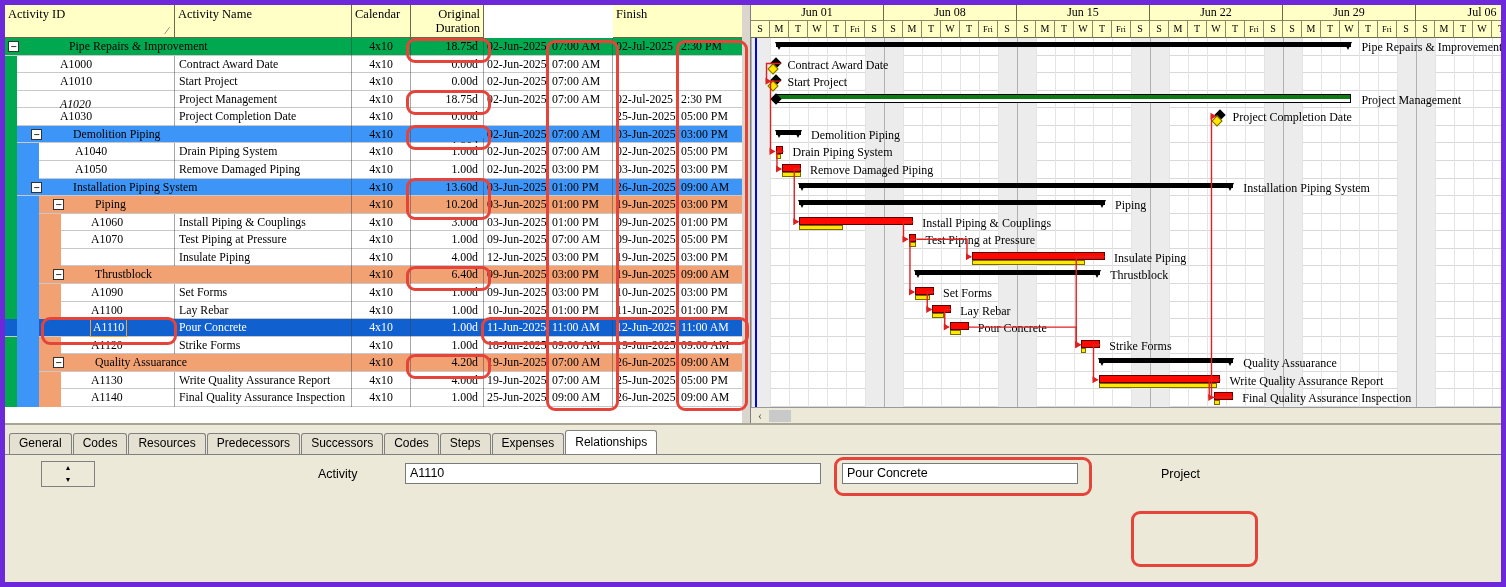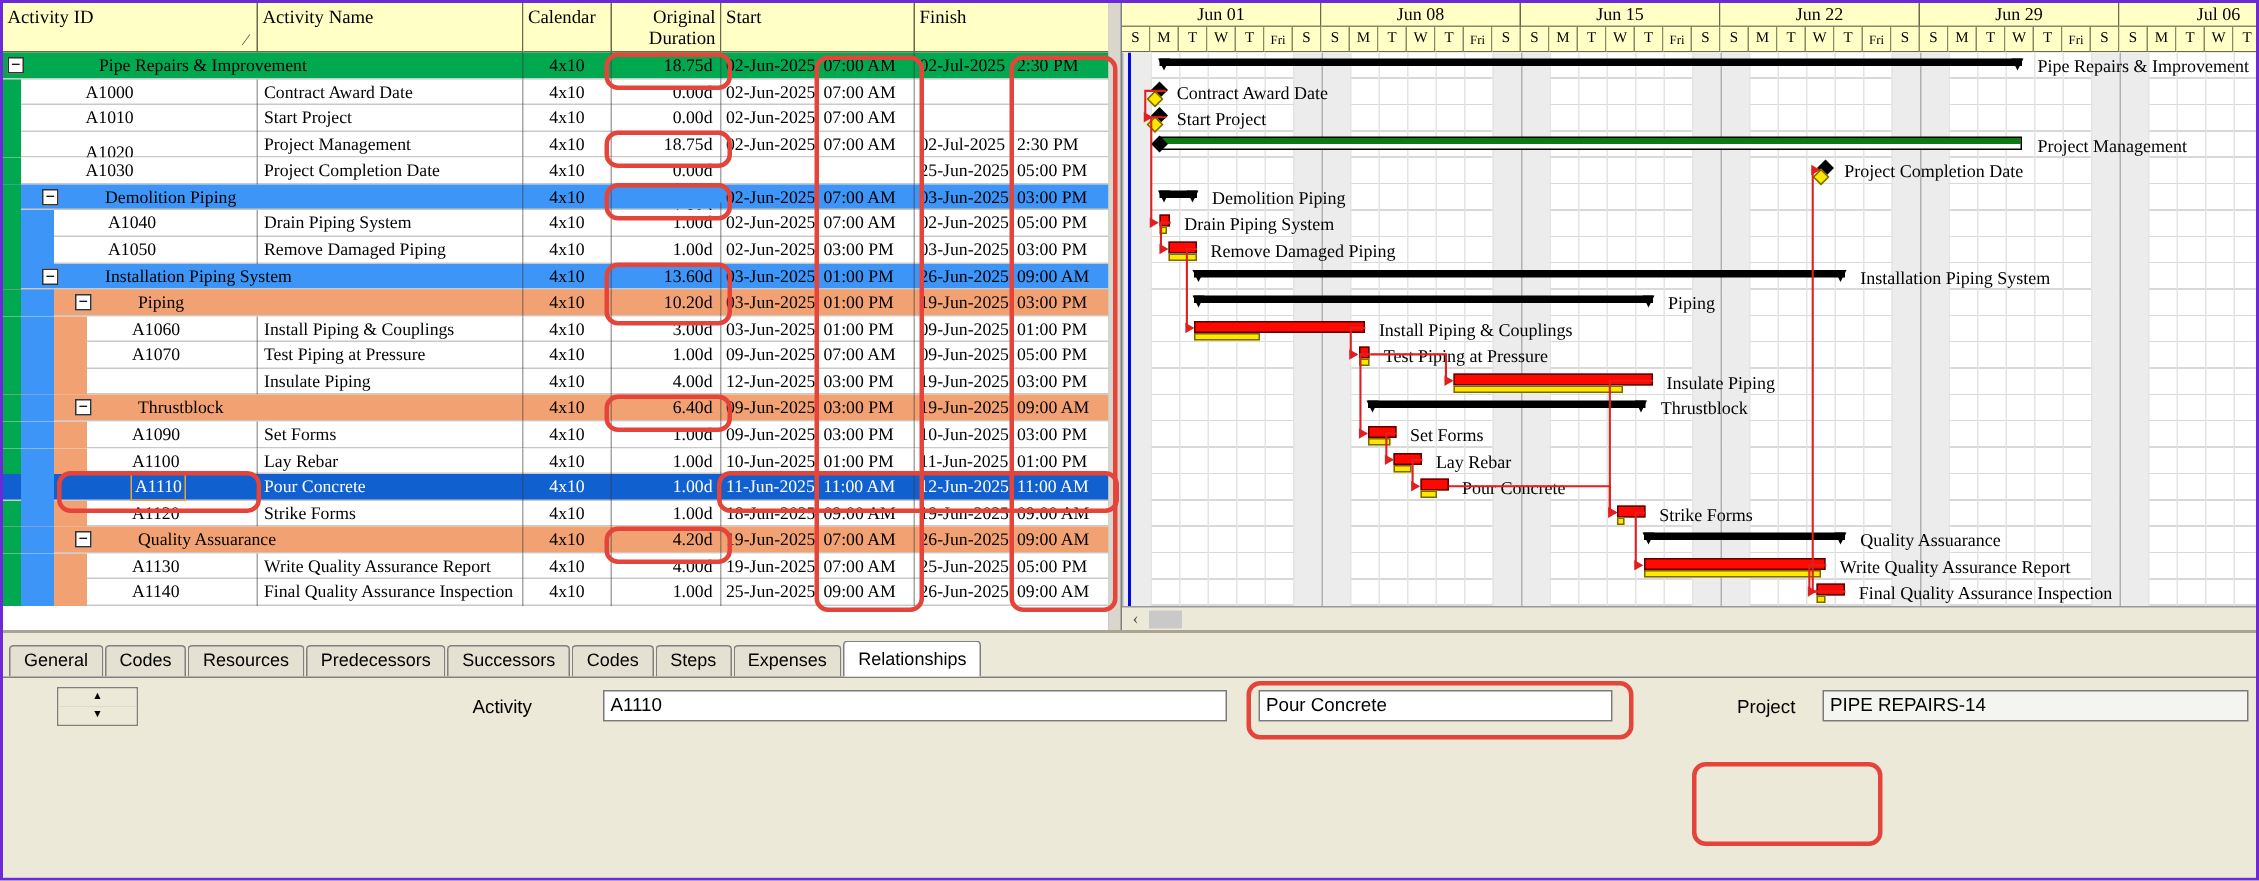--- a/index.html
+++ b/index.html
@@ -1,17 +1,17 @@
 <!DOCTYPE html>
 <html><head>
 <meta charset="utf-8">
 <style>
   html,body{margin:0;padding:0;background:#9a9a9a;}
   #app{position:relative;width:1506px;height:587px;background:#fff;font-family:"Liberation Serif",serif;
-       border:2px solid #6d28d9;box-sizing:border-box;overflow:hidden;}
+       border:5px solid #6d28d9;box-sizing:border-box;overflow:hidden;}
   
   #table-pane{position:absolute;left:0;top:0;width:737px;height:418px;background:#fff;overflow:hidden;border-right:1px solid #808080;}
   .hcell{position:absolute;top:0;height:33px;background:#FFFFC6;border-right:1px solid #6b6b4a;border-bottom:1px solid #6b6b4a;
          font-size:12.5px;color:#000;box-sizing:border-box;padding:2px 3px;}
   #tbody{position:absolute;left:0;top:33px;width:737px;height:369px;}
   .trow{position:absolute;left:0;width:737px;height:17.57px;background:#fff;border-bottom:1px solid #c9c9c9;box-sizing:border-box;}
   .trow.wbs0{background:#00A850;}
   .trow.wbs1{background:#3D95F8;}
   .trow.wbs2{background:#F2A173;}
   .trow.sel{background:#1060D0;color:#fff;}
@@ -75,21 +75,20 @@
     <div class="hcell" style="left:0;width:170px;">
       <span>Activity ID</span>
       <span class="sortg">⁄</span>
     </div>
     <div class="hcell" style="left:170px;width:177px;">Activity Name</div>
     <div class="hcell" style="left:347px;width:59px;">Calendar</div>
     <div class="hcell" style="left:406px;width:73px;text-align:right;line-height:14px;">
       <span>Original</span><br>
       <span>Duration</span>
     </div>
-    <div class="hcell" style="left:479px;width:129px;">Start</div>
     <div class="hcell" style="left:608px;width:129px;border-right:none;">Finish</div>
     <div id="tbody">
         <div class="trow wbs0" style="top: 0px;">
           <div class="cell" style="left: 0px; width: 347px;">
             <div class="cbox" style="left: 3px;">−</div>
             <div style="position: absolute; left: 64px; top: 0px;">Pipe Repairs &amp; Improvement</div>
           </div>
           <div class="cell" style="left: 347px; width: 59px; text-align: center;">4x10</div>
           <div class="cell" style="left: 406px; width: 73px; text-align: right; padding-right: 5px;">18.75d</div>
           <div class="cell" style="left: 479px; width: 129px;">
@@ -131,21 +130,21 @@
             <div style="position: absolute; left: 68px;">07:00 AM</div>
           </div>
           <div class="cell" style="left: 608px; width: 129px; border-right: none;">
             <div style="position: absolute; left: 3px;"></div>
             <div style="position: absolute; left: 68px;"></div>
           </div>
         </div>
         <div class="trow task" style="top: 52.71px;">
           <div class="strip sg" style="left: 0px; width: 12px;"></div>
           <div class="cell" style="left: 0px; width: 170px;">
-            <div style="position: absolute; left: 55px; top: 5px;">A1020</div>
+            <div style="position: absolute; left: 55px; top: 5px; font-style: italic;">A1020</div>
           </div>
           <div class="cell" style="left: 170px; width: 177px; padding-left: 4px;">Project Management</div>
           <div class="cell" style="left: 347px; width: 59px; text-align: center;">4x10</div>
           <div class="cell" style="left: 406px; width: 73px; text-align: right; padding-right: 5px;">18.75d</div>
           <div class="cell" style="left: 479px; width: 129px;">
             <div style="position: absolute; left: 3px;">02-Jun-2025</div>
             <div style="position: absolute; left: 68px;">07:00 AM</div>
           </div>
           <div class="cell" style="left: 608px; width: 129px; border-right: none;">
             <div style="position: absolute; left: 3px;">02-Jul-2025</div>
@@ -691,21 +690,20 @@
     <div id="tabline"></div>
 
     <div class="spinbox">
       <div class="spinbtn" style="top:0;">▲</div>
       <div class="spinbtn" style="top:12px;border-bottom:none;">▼</div>
     </div>
     <div class="flabel" style="left:313px;top:42px;">Activity</div>
     <div class="field" style="left:400px;top:38px;width:416px;">A1110</div>
     <div class="field" style="left:837px;top:38px;width:236px;">Pour Concrete</div>
     <div class="flabel" style="left:1156px;top:42px;">Project</div>
-    <div class="field" style="left:1213px;top:38px;width:284px;background:#F4F4F0;">PIPE REPAIRS-14</div>
 
   </div>
 
   <div class="anno" style="left:401px;top:33px;width:79px;height:19px;"></div>
   <div class="anno" style="left:401px;top:85px;width:79px;height:19px;"></div>
   <div class="anno" style="left:401px;top:120px;width:79px;height:19px;"></div>
   <div class="anno" style="left:401px;top:173px;width:79px;height:36px;"></div>
   <div class="anno" style="left:401px;top:261px;width:79px;height:19px;"></div>
   <div class="anno" style="left:401px;top:349px;width:79px;height:19px;"></div>
   <div class="anno" style="left:541px;top:35px;width:67px;height:365px;"></div>

